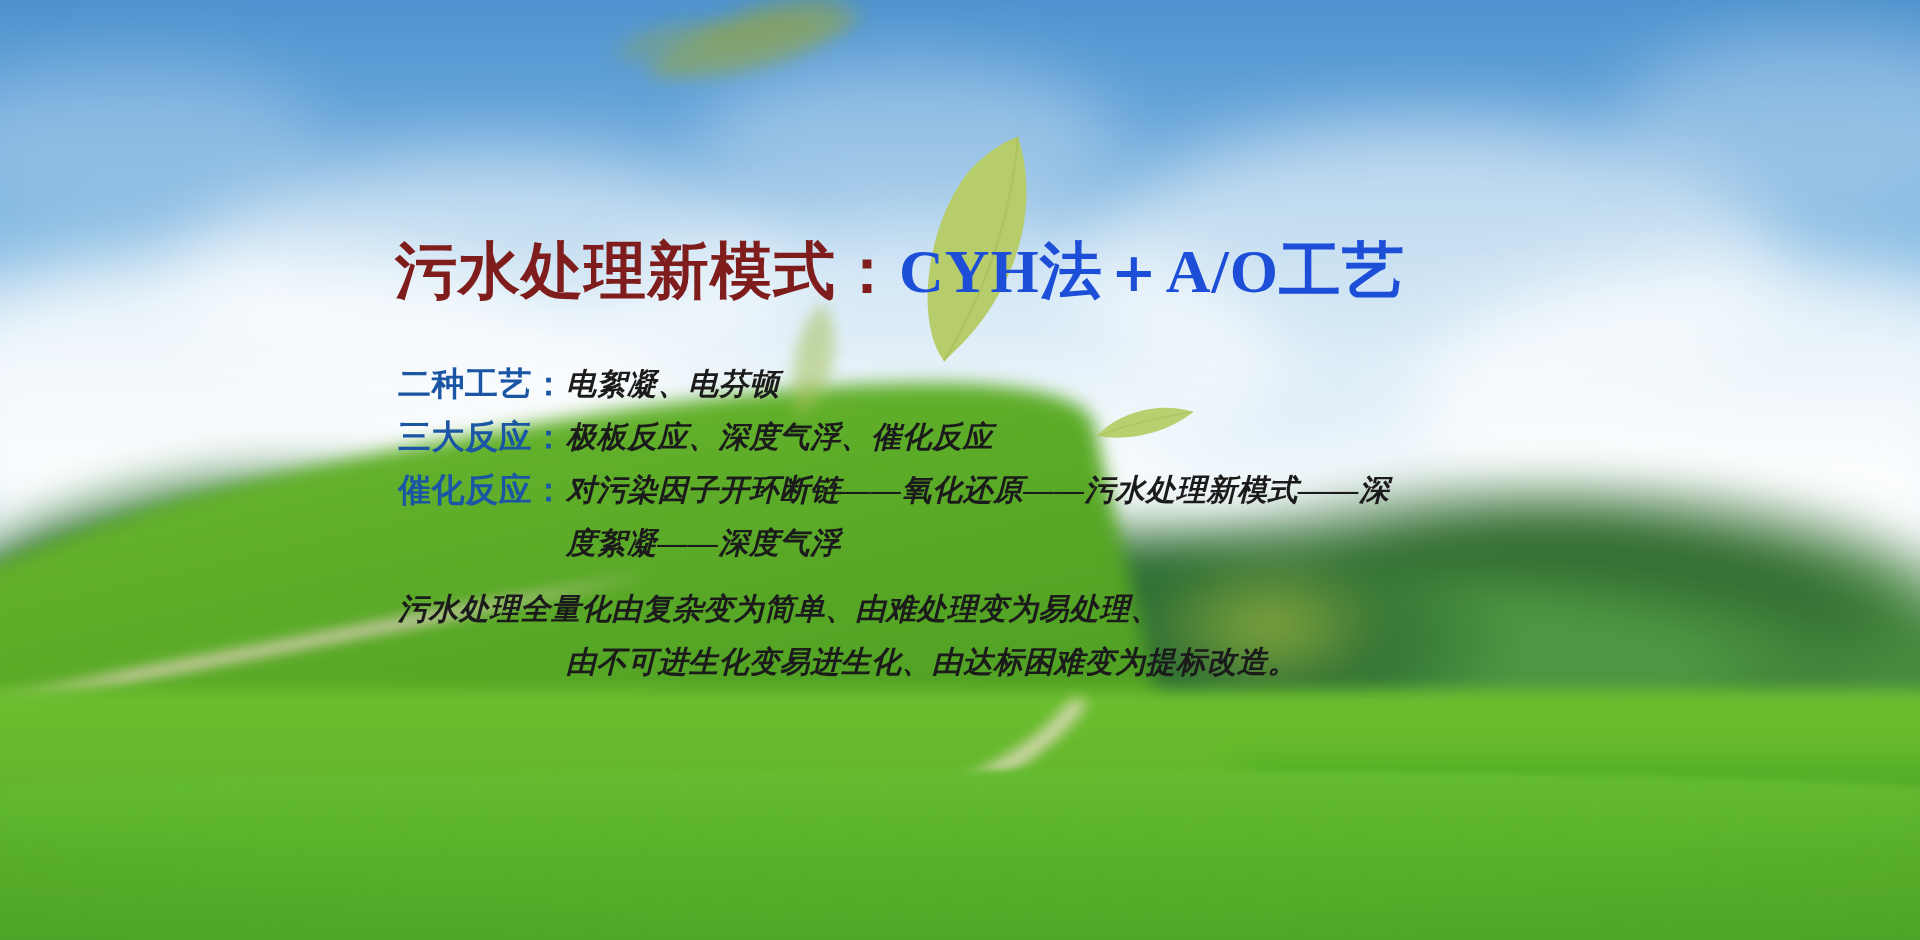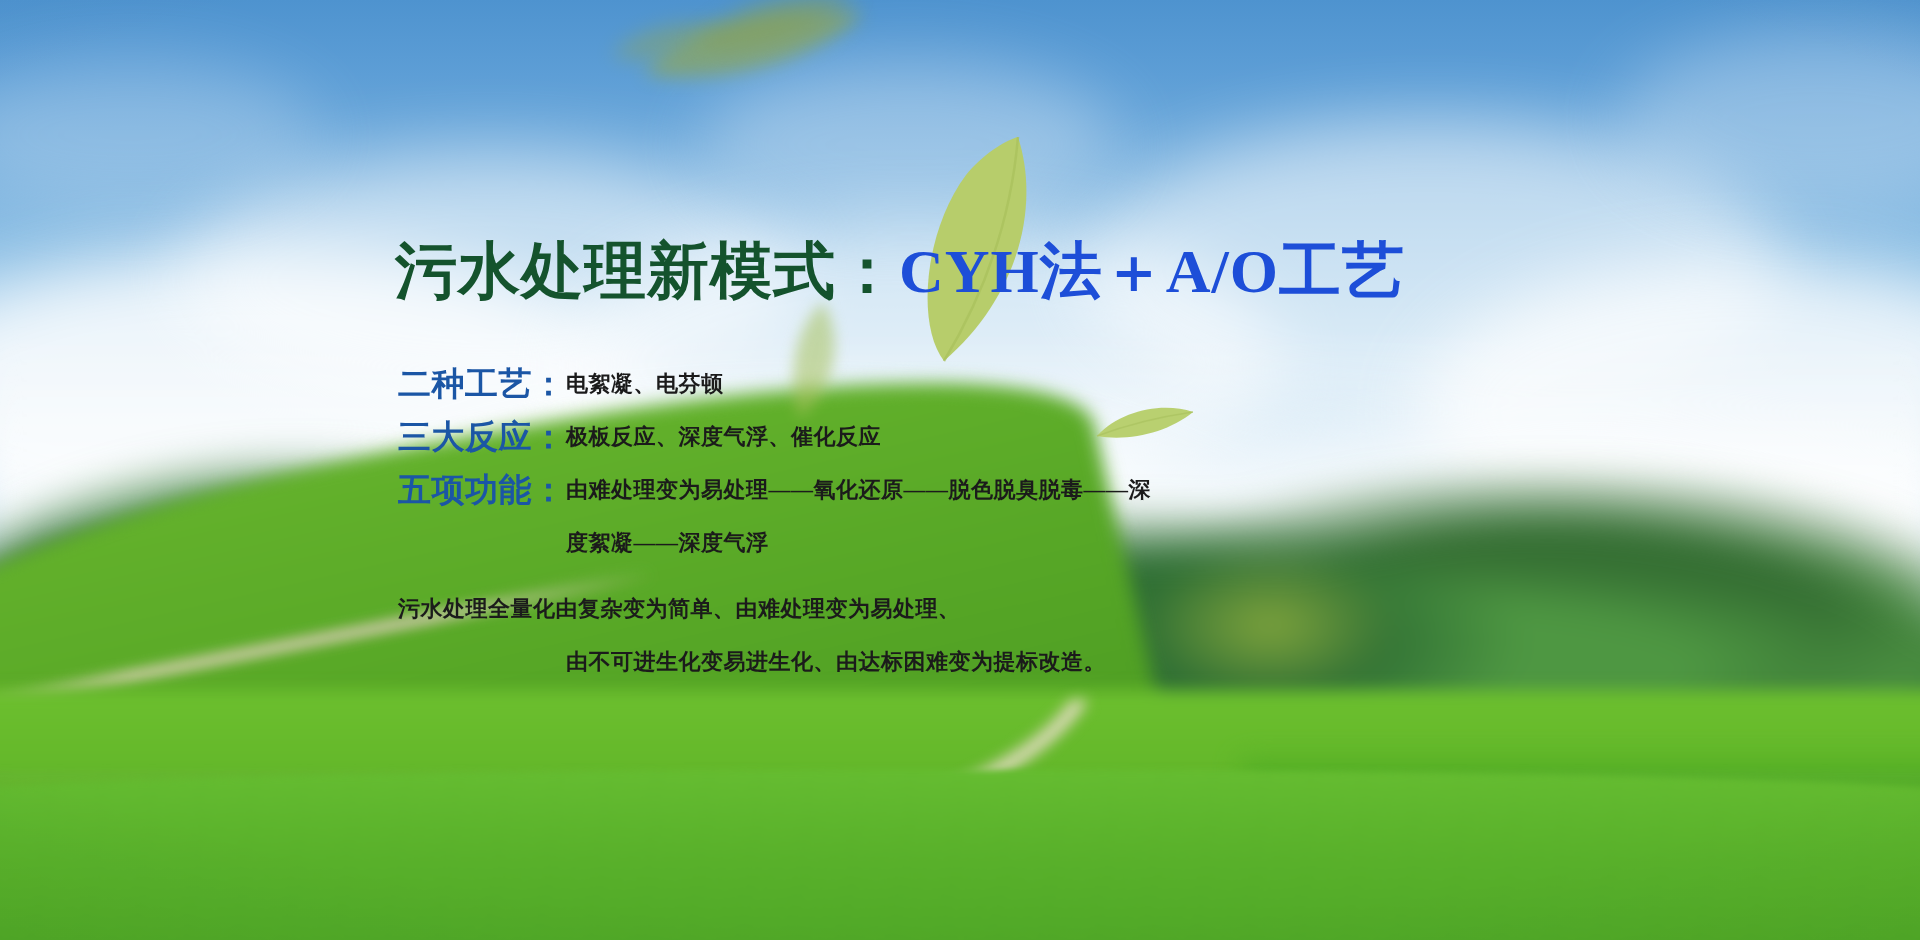--- a/index.html
+++ b/index.html
@@ -139,32 +139,32 @@
   .leaf-bottom{left:765px;top:300px;width:90px;height:120px;filter:blur(7px);opacity:.55;}
   .leaf-left-top{left:610px;top:18px;width:120px;height:48px;filter:blur(10px);opacity:.45;}
 
   
   .content{position:absolute;left:0;top:0;width:1920px;height:940px;}
   .title{
     position:absolute;left:395px;top:238px;
     font-size:62px;font-weight:bold;line-height:1.08;
     white-space:nowrap;letter-spacing:1px;
   }
-  .title .blue{color:#14532d;text-align:center;}
+  .title .blue{color:#7f1d1d;text-align:center;}
   .title .black{color:#1d4ed8;}
 
   .lines{position:absolute;left:398px;top:362px;}
   .row{display:flex;align-items:flex-start;margin-bottom:9px;}
   .row-label{
     color:#1b56a5;font-weight:bold;font-size:33px;line-height:44px;
     width:168px;flex:0 0 168px;white-space:nowrap;letter-spacing:.5px;
   }
   .row-body{
-    color:#1b1b1b;font-weight:bold;font-size:22px;line-height:44px;
-    letter-spacing:.5px;max-width:860px;
+    color:#1b1b1b;font-weight:bold;font-size:30px;line-height:44px;
+    letter-spacing:.5px;max-width:860px;font-style:italic;
   }
   .row-cont{display:flex;}
   .row-cont .spacer{width:168px;flex:0 0 168px;}
 </style>
 </head>
 <body>
 
 <div class="stage">
 
   <div class="sky"></div>
@@ -247,22 +247,22 @@
         <div class="row-label">二种工艺：</div>
         <div class="row-body">电絮凝、电芬顿</div>
       </div>
 
       <div class="row">
         <div class="row-label">三大反应：</div>
         <div class="row-body">极板反应、深度气浮、催化反应</div>
       </div>
 
       <div class="row">
-        <div class="row-label">五项功能：</div>
-        <div class="row-body">由难处理变为易处理——氧化还原——脱色脱臭脱毒——深</div>
+        <div class="row-label">催化反应：</div>
+        <div class="row-body">对污染因子开环断链——氧化还原——污水处理新模式——深</div>
       </div>
       <div class="row row-cont">
         <div class="spacer"></div>
         <div class="row-body">度絮凝——深度气浮</div>
       </div>
 
       <div class="row" style="margin-top:22px">
         <div class="row-body">污水处理全量化由复杂变为简单、由难处理变为易处理、</div>
       </div>
       <div class="row row-cont">

